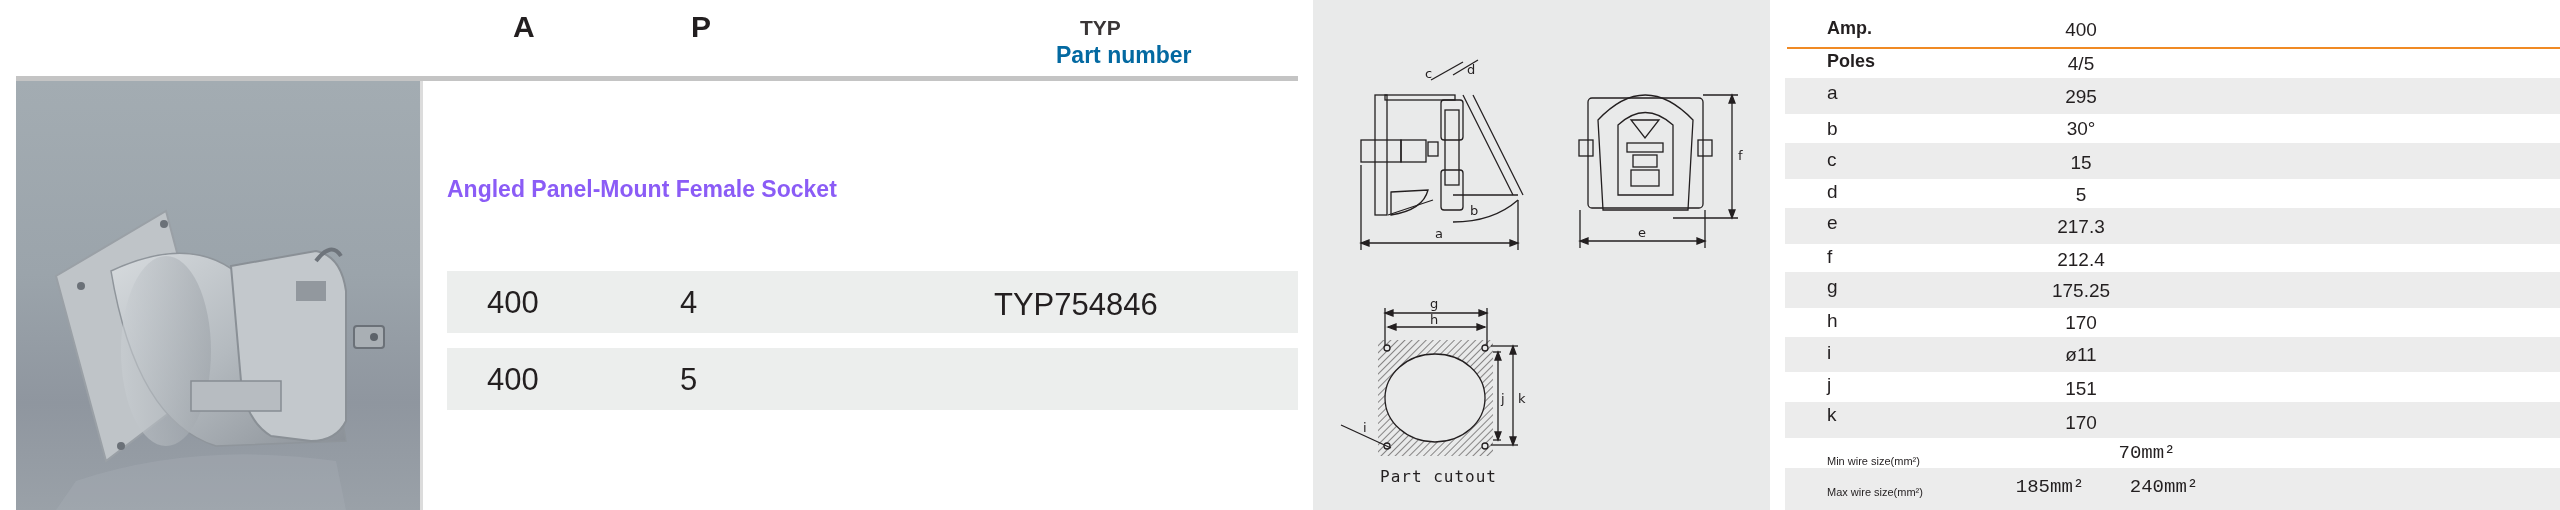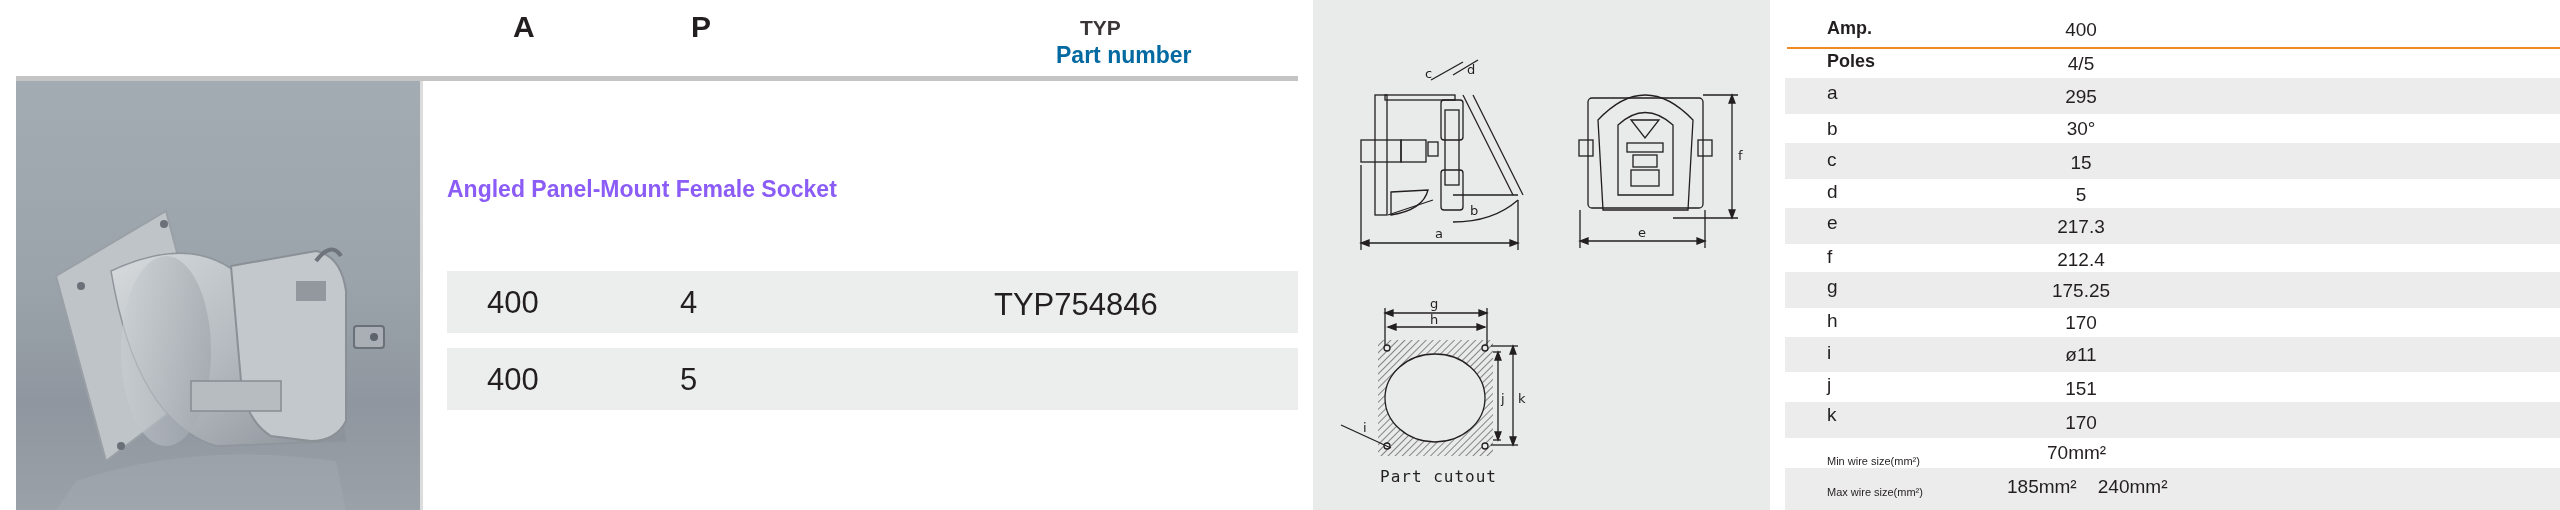--- a/index.html
+++ b/index.html
@@ -43,21 +43,21 @@
   .cutout-label { left: 1380px; top: 467px; font-family: "DejaVu Sans Mono", monospace; font-size: 16px; color: #231f20; letter-spacing: 1px; }
 
   
   .spec { left: 1785px; top: 0; width: 775px; height: 510px; }
   .spec-row { position: absolute; left: 0; width: 775px; }
   .spec-row.gray { background: #ececec; }
   .spec-label { position: absolute; left: 42px; font-size: 19px; color: #231f20; }
   .spec-label.bold { font-weight: bold; font-size: 18px; }
   .spec-label.small { font-size: 11px; text-align: right; }
   .spec-value { position: absolute; left: 260px; width: 72px; text-align: center; font-size: 19px; color: #231f20; }
-  .spec-value.wide { left: 222px; width: 200px; text-align: left; }
+  .spec-value.wide { left: 222px; width: 200px; text-align: center; font-family: Liberation Mono, monospace; }
   .orange-rule { left: 1787px; top: 47px; width: 773px; height: 2px; background: #f08a24; }
 </style>
 </head>
 <body>
 
 <div class="abs hdr hdr-a">A</div>
 <div class="abs hdr hdr-p">P</div>
 <div class="abs hdr hdr-typ">TYP</div>
 <div class="abs hdr hdr-part">Part number</div>
 <div class="abs hdr-rule"></div>

